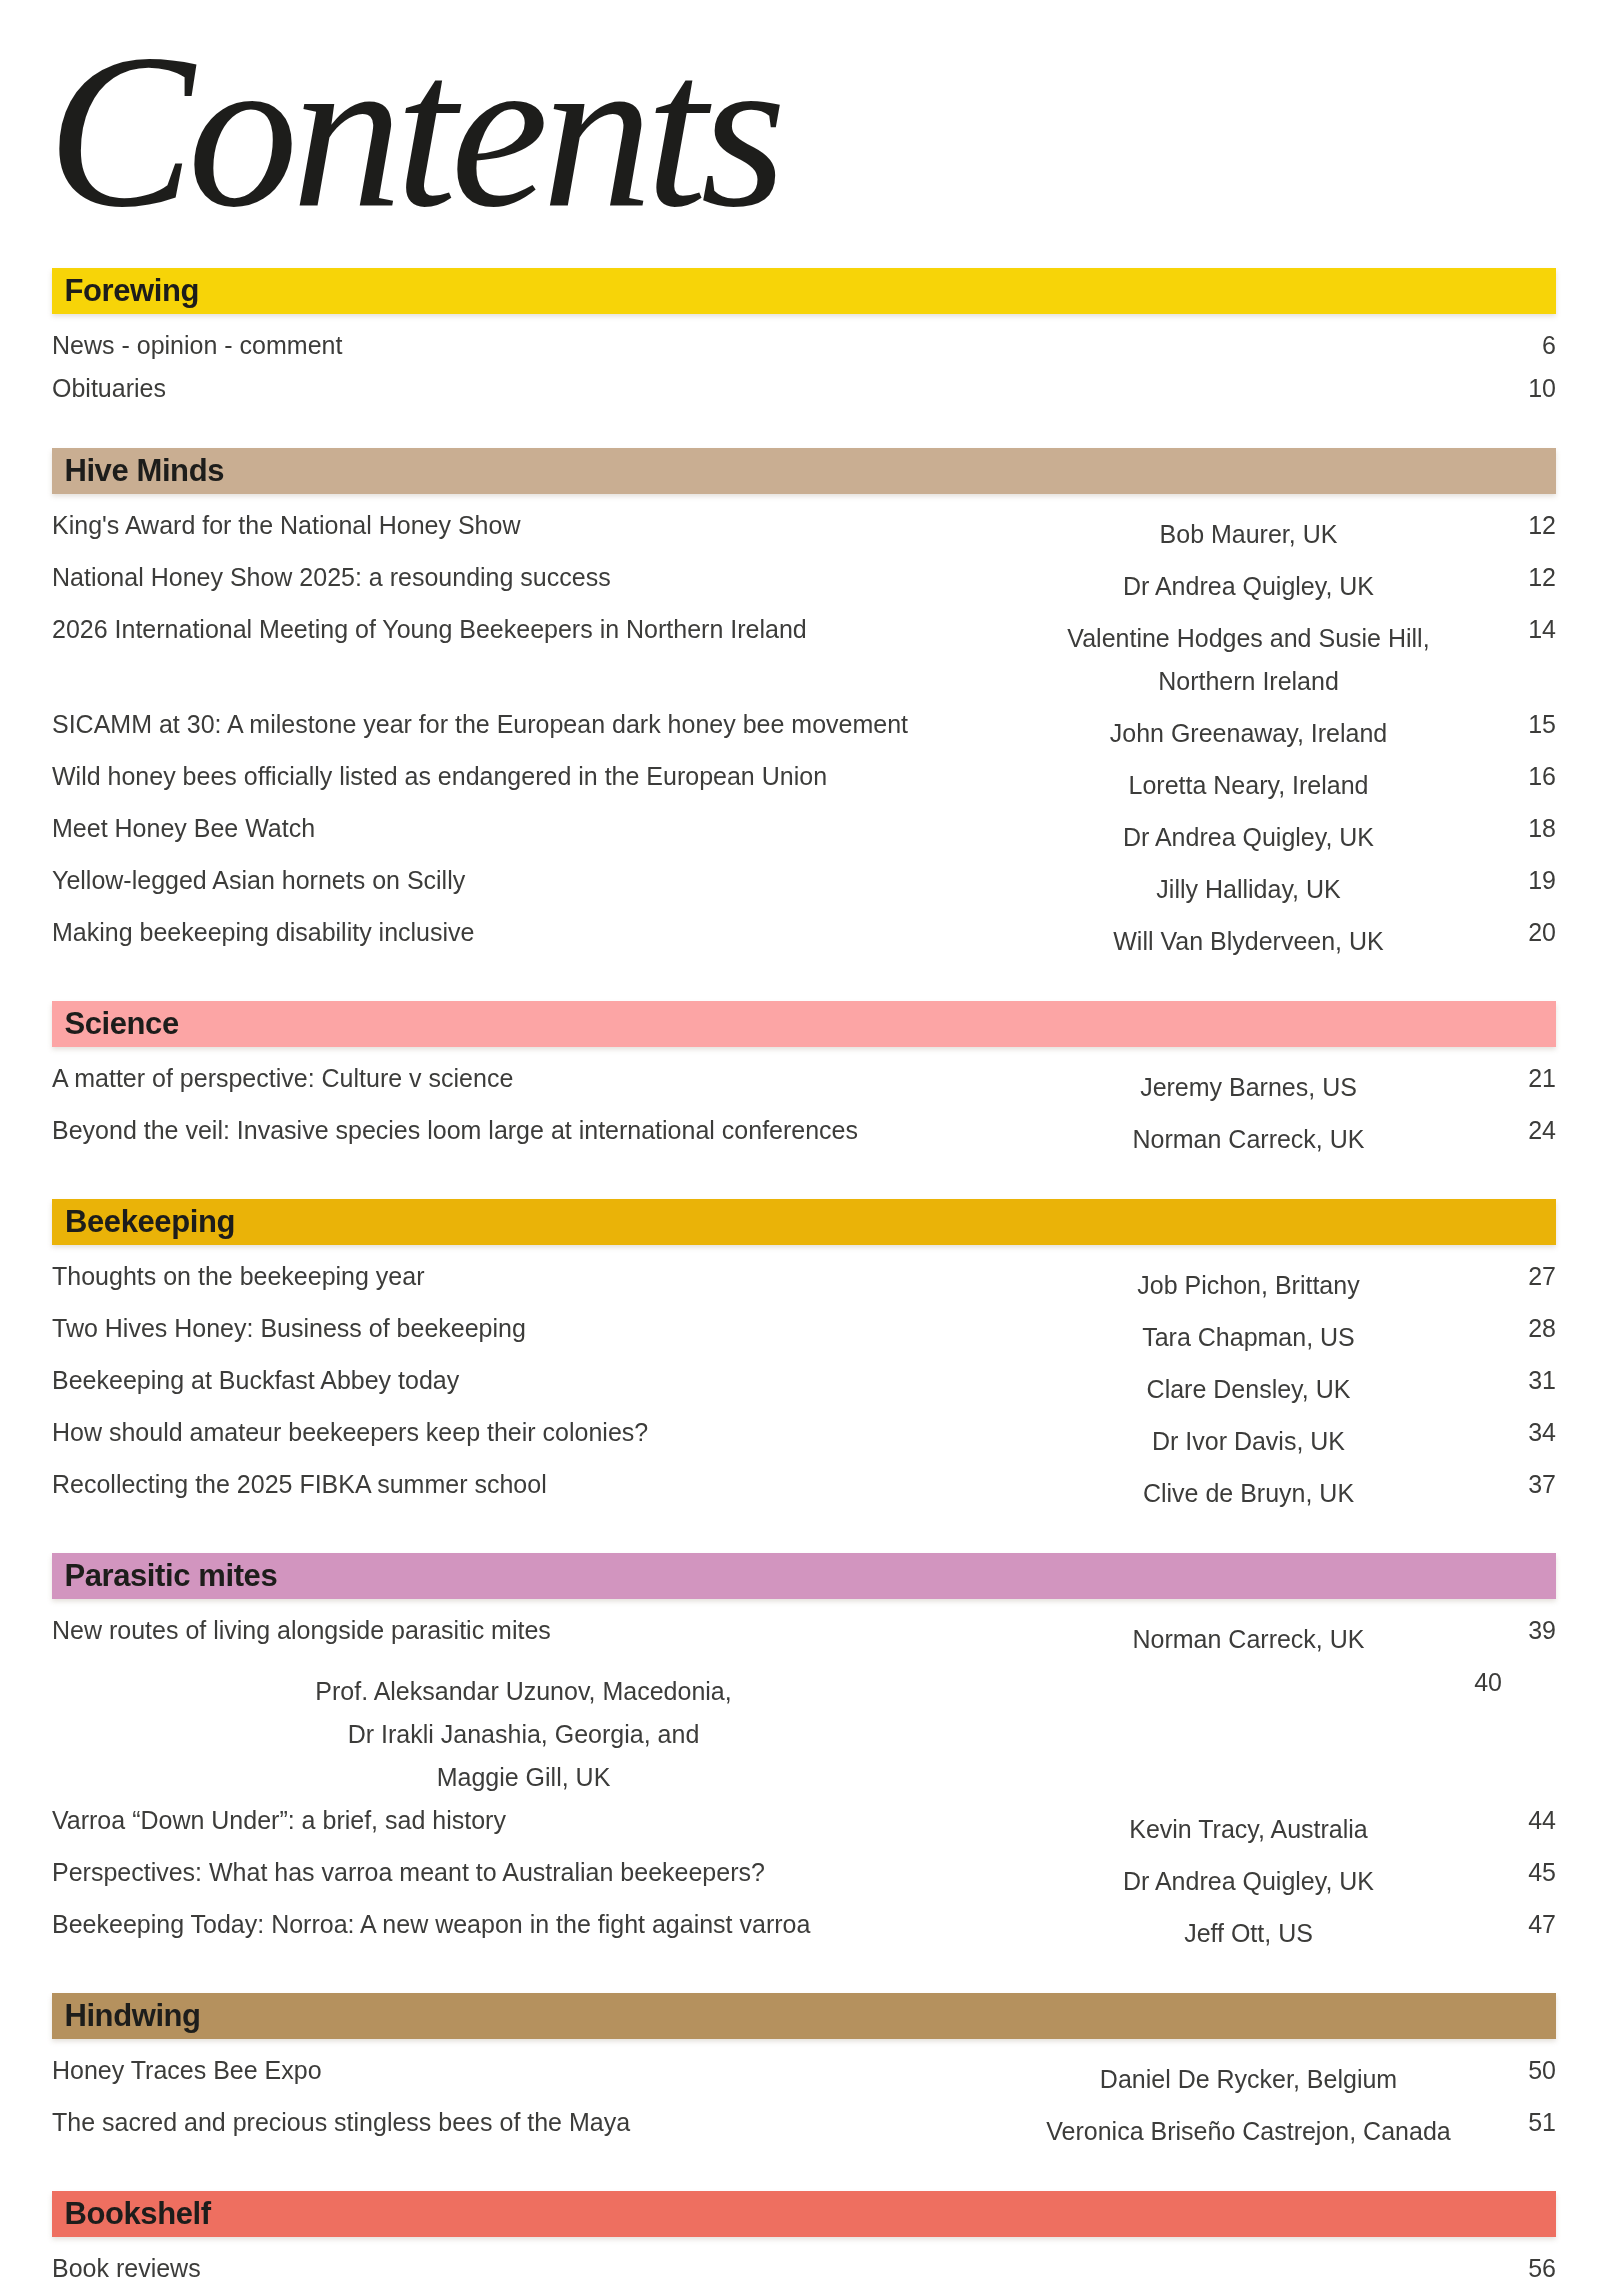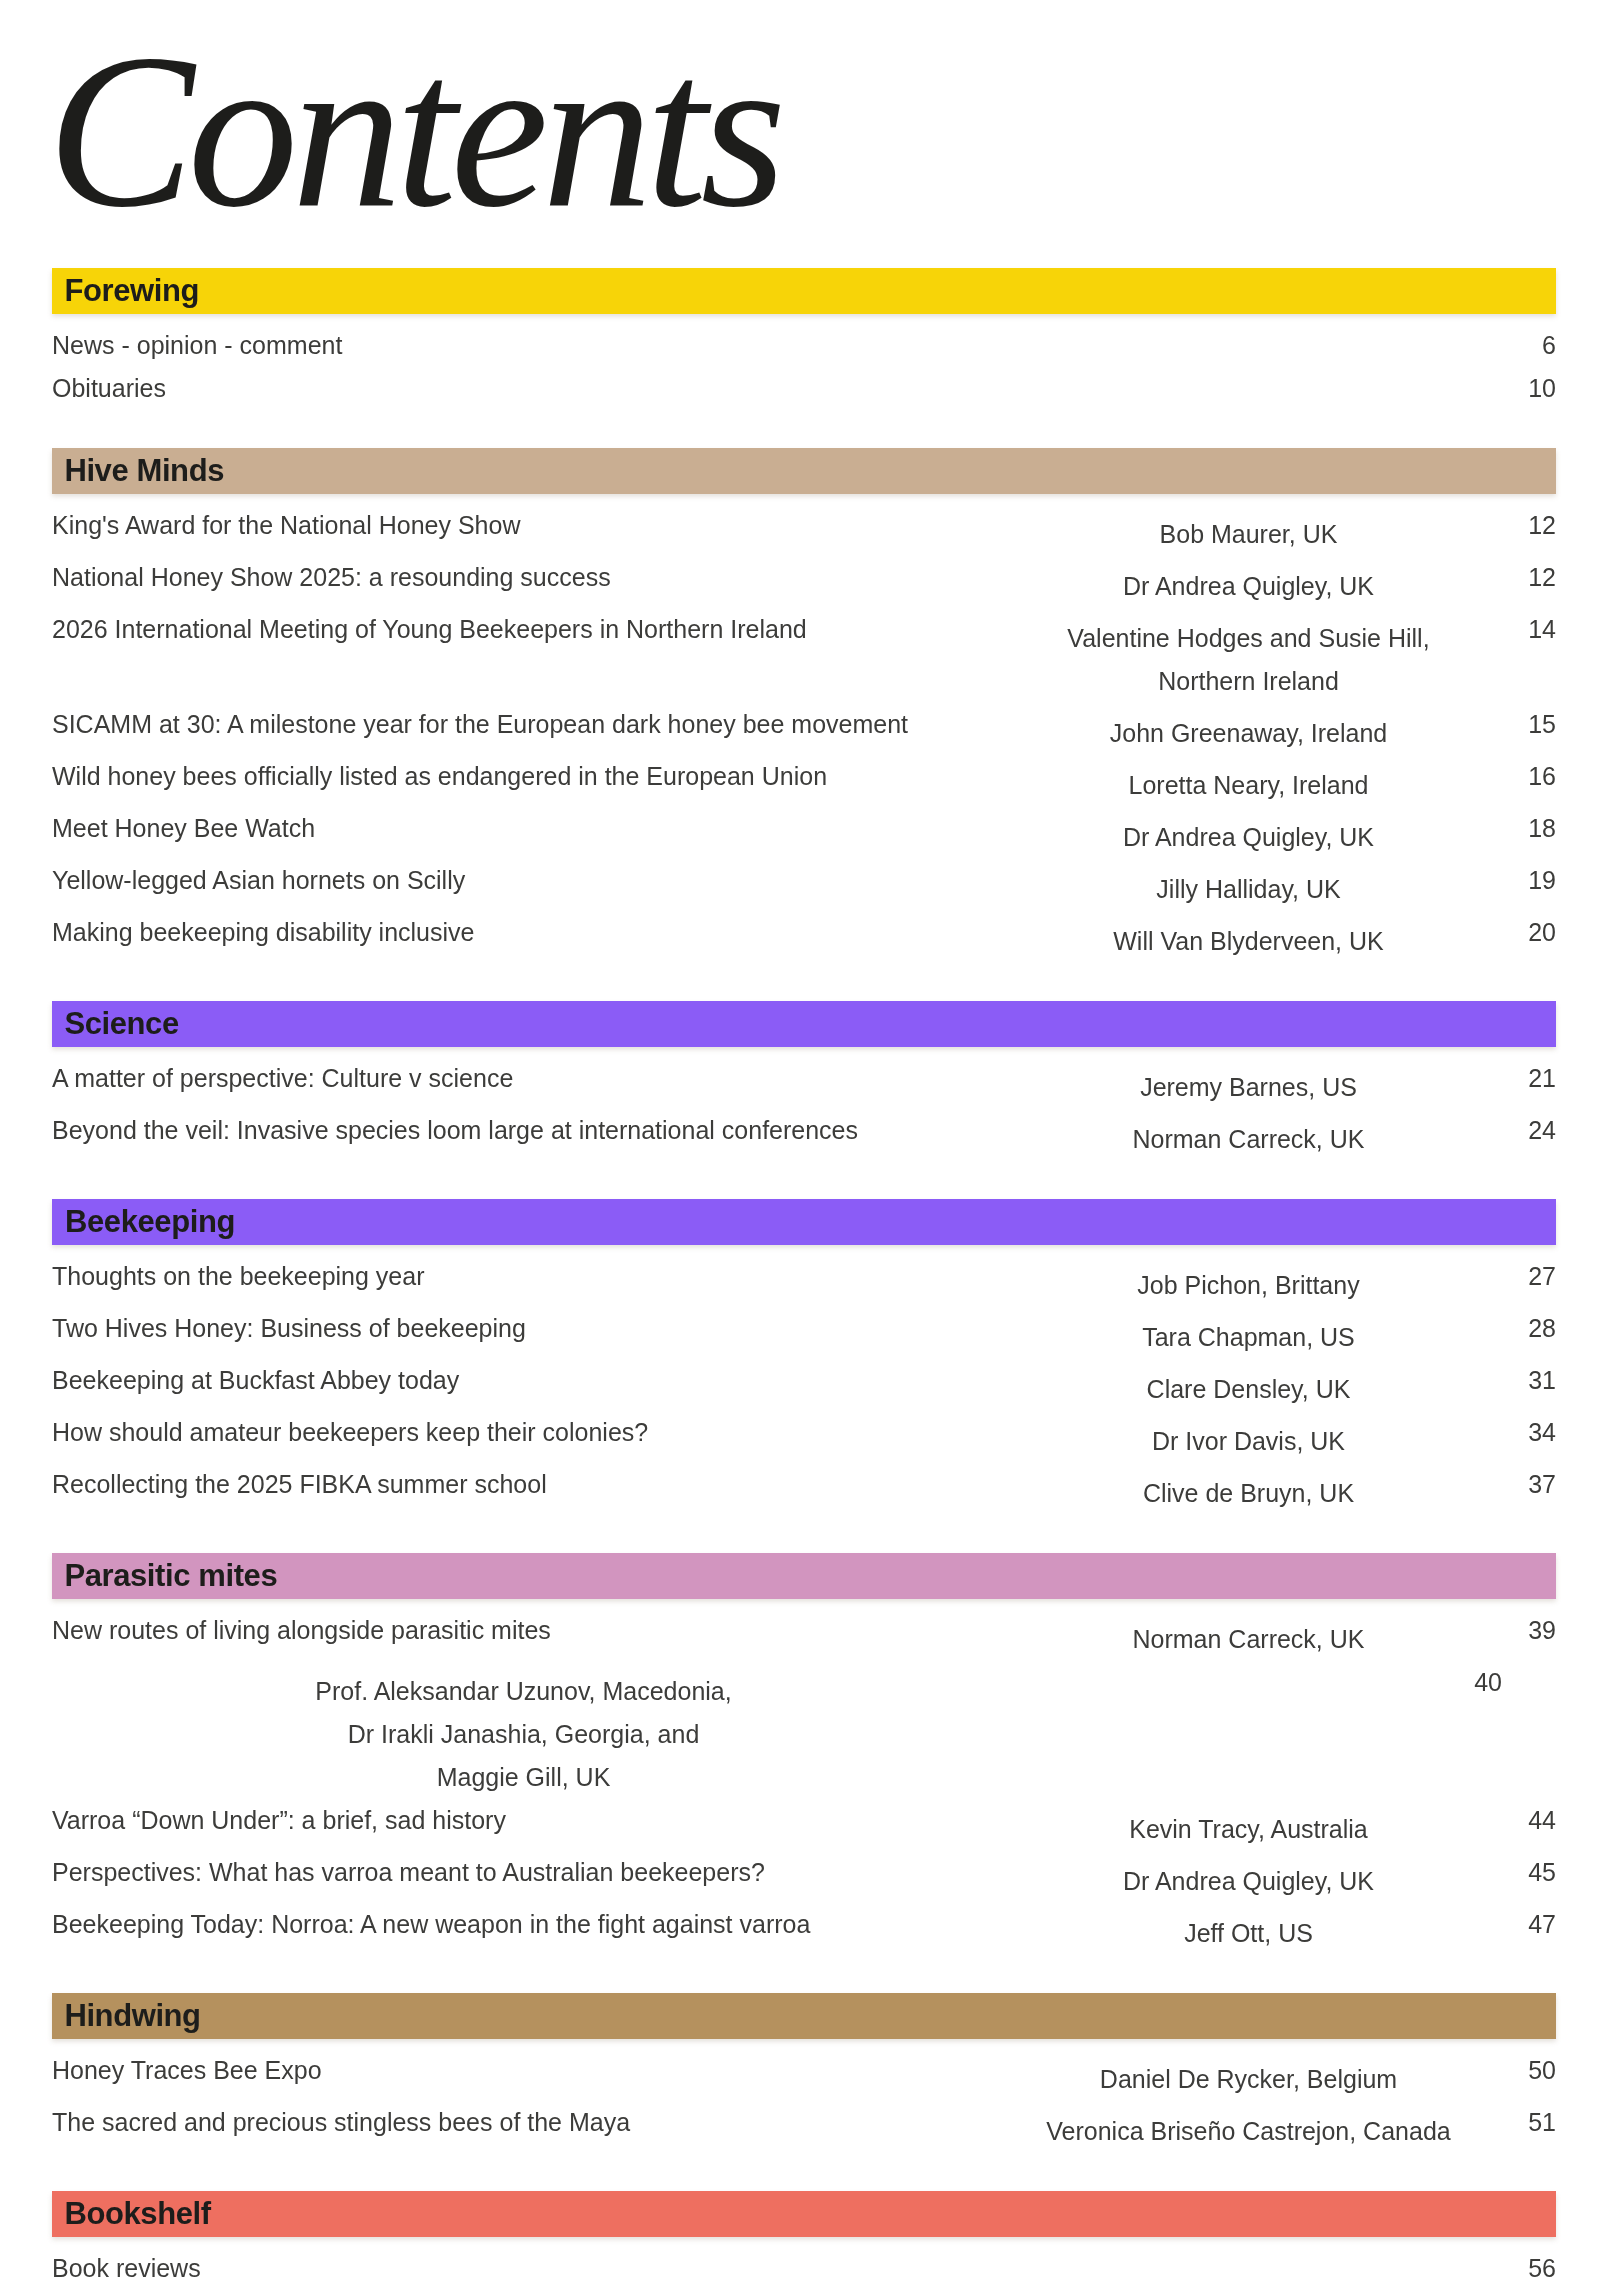--- a/index.html
+++ b/index.html
@@ -152,42 +152,42 @@
           <div class="entry">
             <div class="entry-title">Making beekeeping disability inclusive</div>
             <div class="entry-author">
               <div class="entry-author-line">Will Van Blyderveen, UK</div>
             </div>
             <div class="entry-page">20</div>
           </div>
         </div>
       </section>
       <section class="section">
-        <div class="section-bar" style="background: #8b5cf6;">
+        <div class="section-bar" style="background: #fca5a5;">
           <span class="section-label" style="color: rgb(29, 29, 27);">Science</span>
         </div>
         <div class="entries">
           <div class="entry">
             <div class="entry-title">A matter of perspective: Culture v science</div>
             <div class="entry-author">
               <div class="entry-author-line">Jeremy Barnes, US</div>
             </div>
             <div class="entry-page">21</div>
           </div>
           <div class="entry">
             <div class="entry-title">Beyond the veil: Invasive species loom large at international conferences</div>
             <div class="entry-author">
               <div class="entry-author-line">Norman Carreck, UK</div>
             </div>
             <div class="entry-page">24</div>
           </div>
         </div>
       </section>
       <section class="section">
-        <div class="section-bar" style="background: #8b5cf6; padding-left: 13px;">
+        <div class="section-bar" style="background: #eab308; padding-left: 13px;">
           <span class="section-label" style="color: rgb(29, 29, 27);">Beekeeping</span>
         </div>
         <div class="entries">
           <div class="entry">
             <div class="entry-title">Thoughts on the beekeeping year</div>
             <div class="entry-author">
               <div class="entry-author-line">Job Pichon, Brittany</div>
             </div>
             <div class="entry-page">27</div>
           </div>

